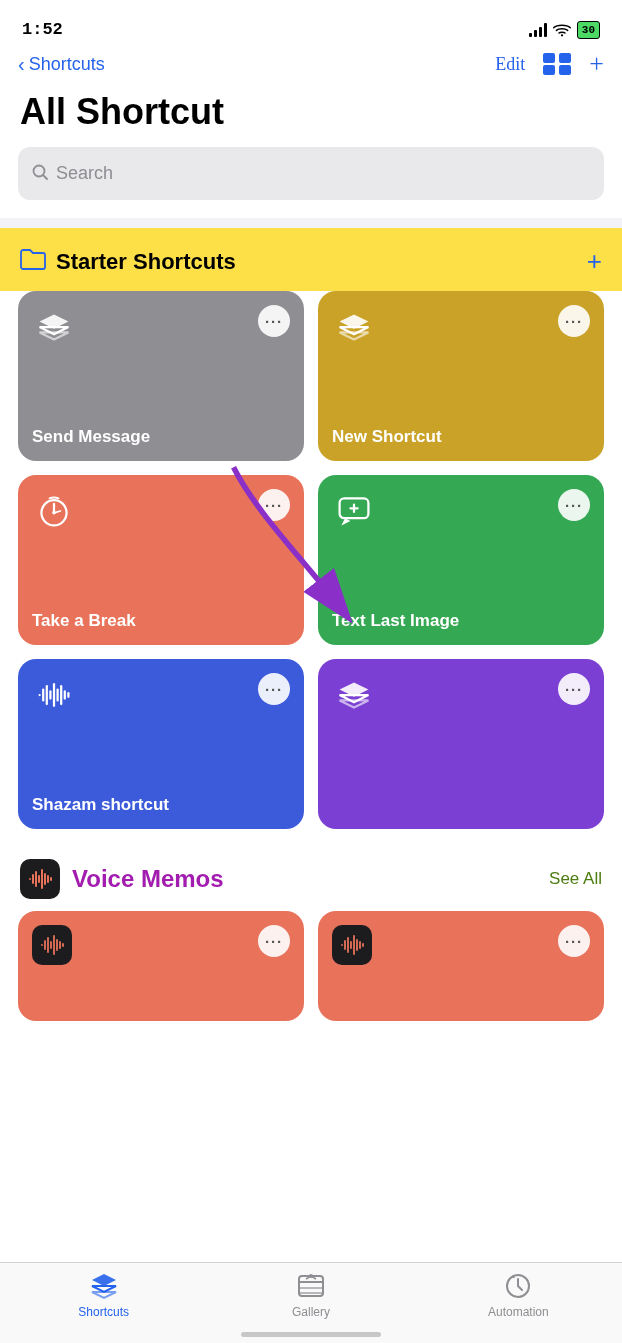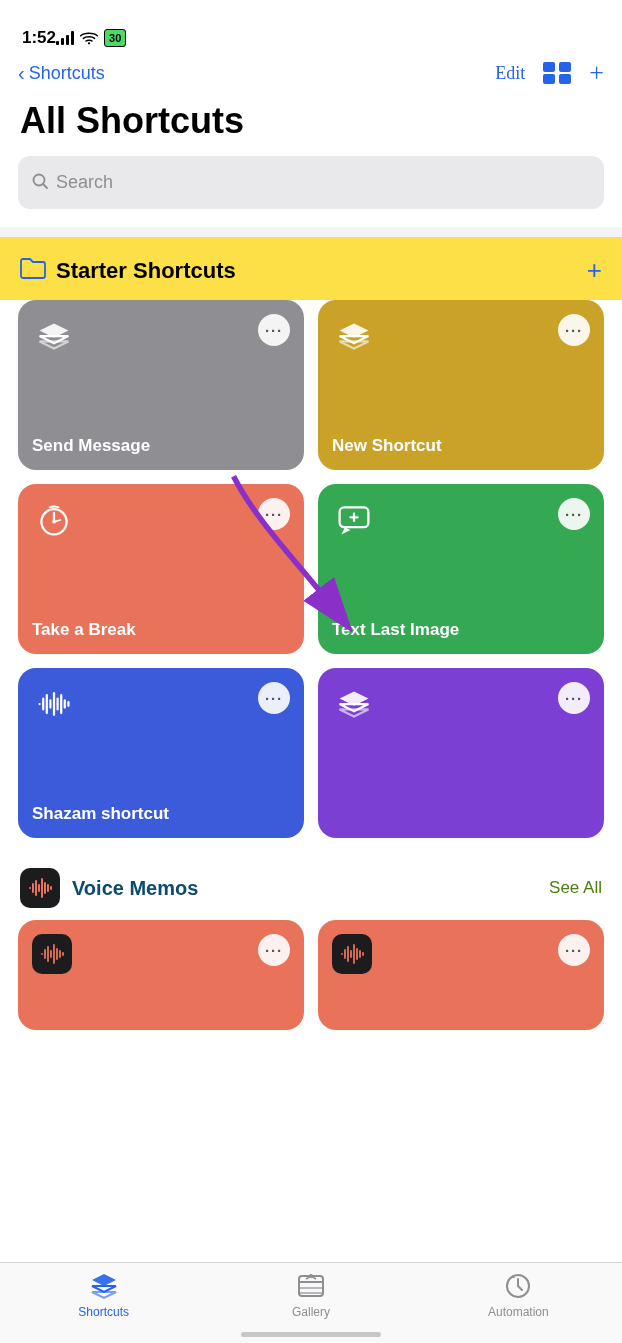--- a/index.html
+++ b/index.html
@@ -8,23 +8,25 @@
       font-family: -apple-system, BlinkMacSystemFont, 'SF Pro Display', 'Helvetica Neue', sans-serif;
       background: #ffffff;
       width: 622px;
       min-height: 1343px;
       overflow-x: hidden;
     }
 
     
     .status-bar {
       display: flex;
-      align-items: center;
-      padding: 28px 22px 8px;
+      justify-content: space-between;
+      align-items: center;
+      padding: 20px 22px 8px;
       background: #fff;
+      font-family: Liberation Mono, monospace;
     }
     .status-time {
       font-size: 17px;
       font-weight: 600;
       color: #000;
     }
     .status-icons {
       display: flex;
       align-items: center;
       gap: 6px;
@@ -241,23 +243,23 @@
     .voice-memos-icon {
       width: 40px;
       height: 40px;
       background: #1c1c1e;
       border-radius: 10px;
       display: flex;
       align-items: center;
       justify-content: center;
     }
     .voice-memos-title {
-      font-size: 20px;
+      font-size: 24px;
       font-weight: 700;
-      color: #0c4a6e;
+      color: #a21caf;
     }
     .see-all-link {
       color: #4d7c0f;
       font-size: 17px;
       font-weight: 400;
       cursor: pointer;
     }
 
     
     .voice-memos-grid {
@@ -389,21 +391,21 @@
       <svg width="28" height="22" viewBox="0 0 28 22" fill="none" style="cursor:pointer">
         <rect x="0" y="0" width="12" height="10" rx="2" fill="#2563eb"></rect>
         <rect x="16" y="0" width="12" height="10" rx="2" fill="#2563eb"></rect>
         <rect x="0" y="12" width="12" height="10" rx="2" fill="#2563eb"></rect>
         <rect x="16" y="12" width="12" height="10" rx="2" fill="#2563eb"></rect>
       </svg>
       <span class="nav-add-icon">+</span>
     </div>
   </div>
 
-  <div class="page-title">All Shortcuts</div>
+  <div class="page-title">All Shortcut</div>
 
   <div class="search-container">
     <div class="search-bar">
       <span class="search-icon-wrap">
         <svg width="16" height="16" viewBox="0 0 16 16" fill="none">
           <circle cx="7" cy="7" r="5.5" stroke="#8e8e93" stroke-width="1.8"></circle>
           <line x1="11" y1="11" x2="15" y2="15" stroke="#8e8e93" stroke-width="1.8" stroke-linecap="round"></line>
         </svg>
       </span>
       <span class="search-placeholder">Search</span>

